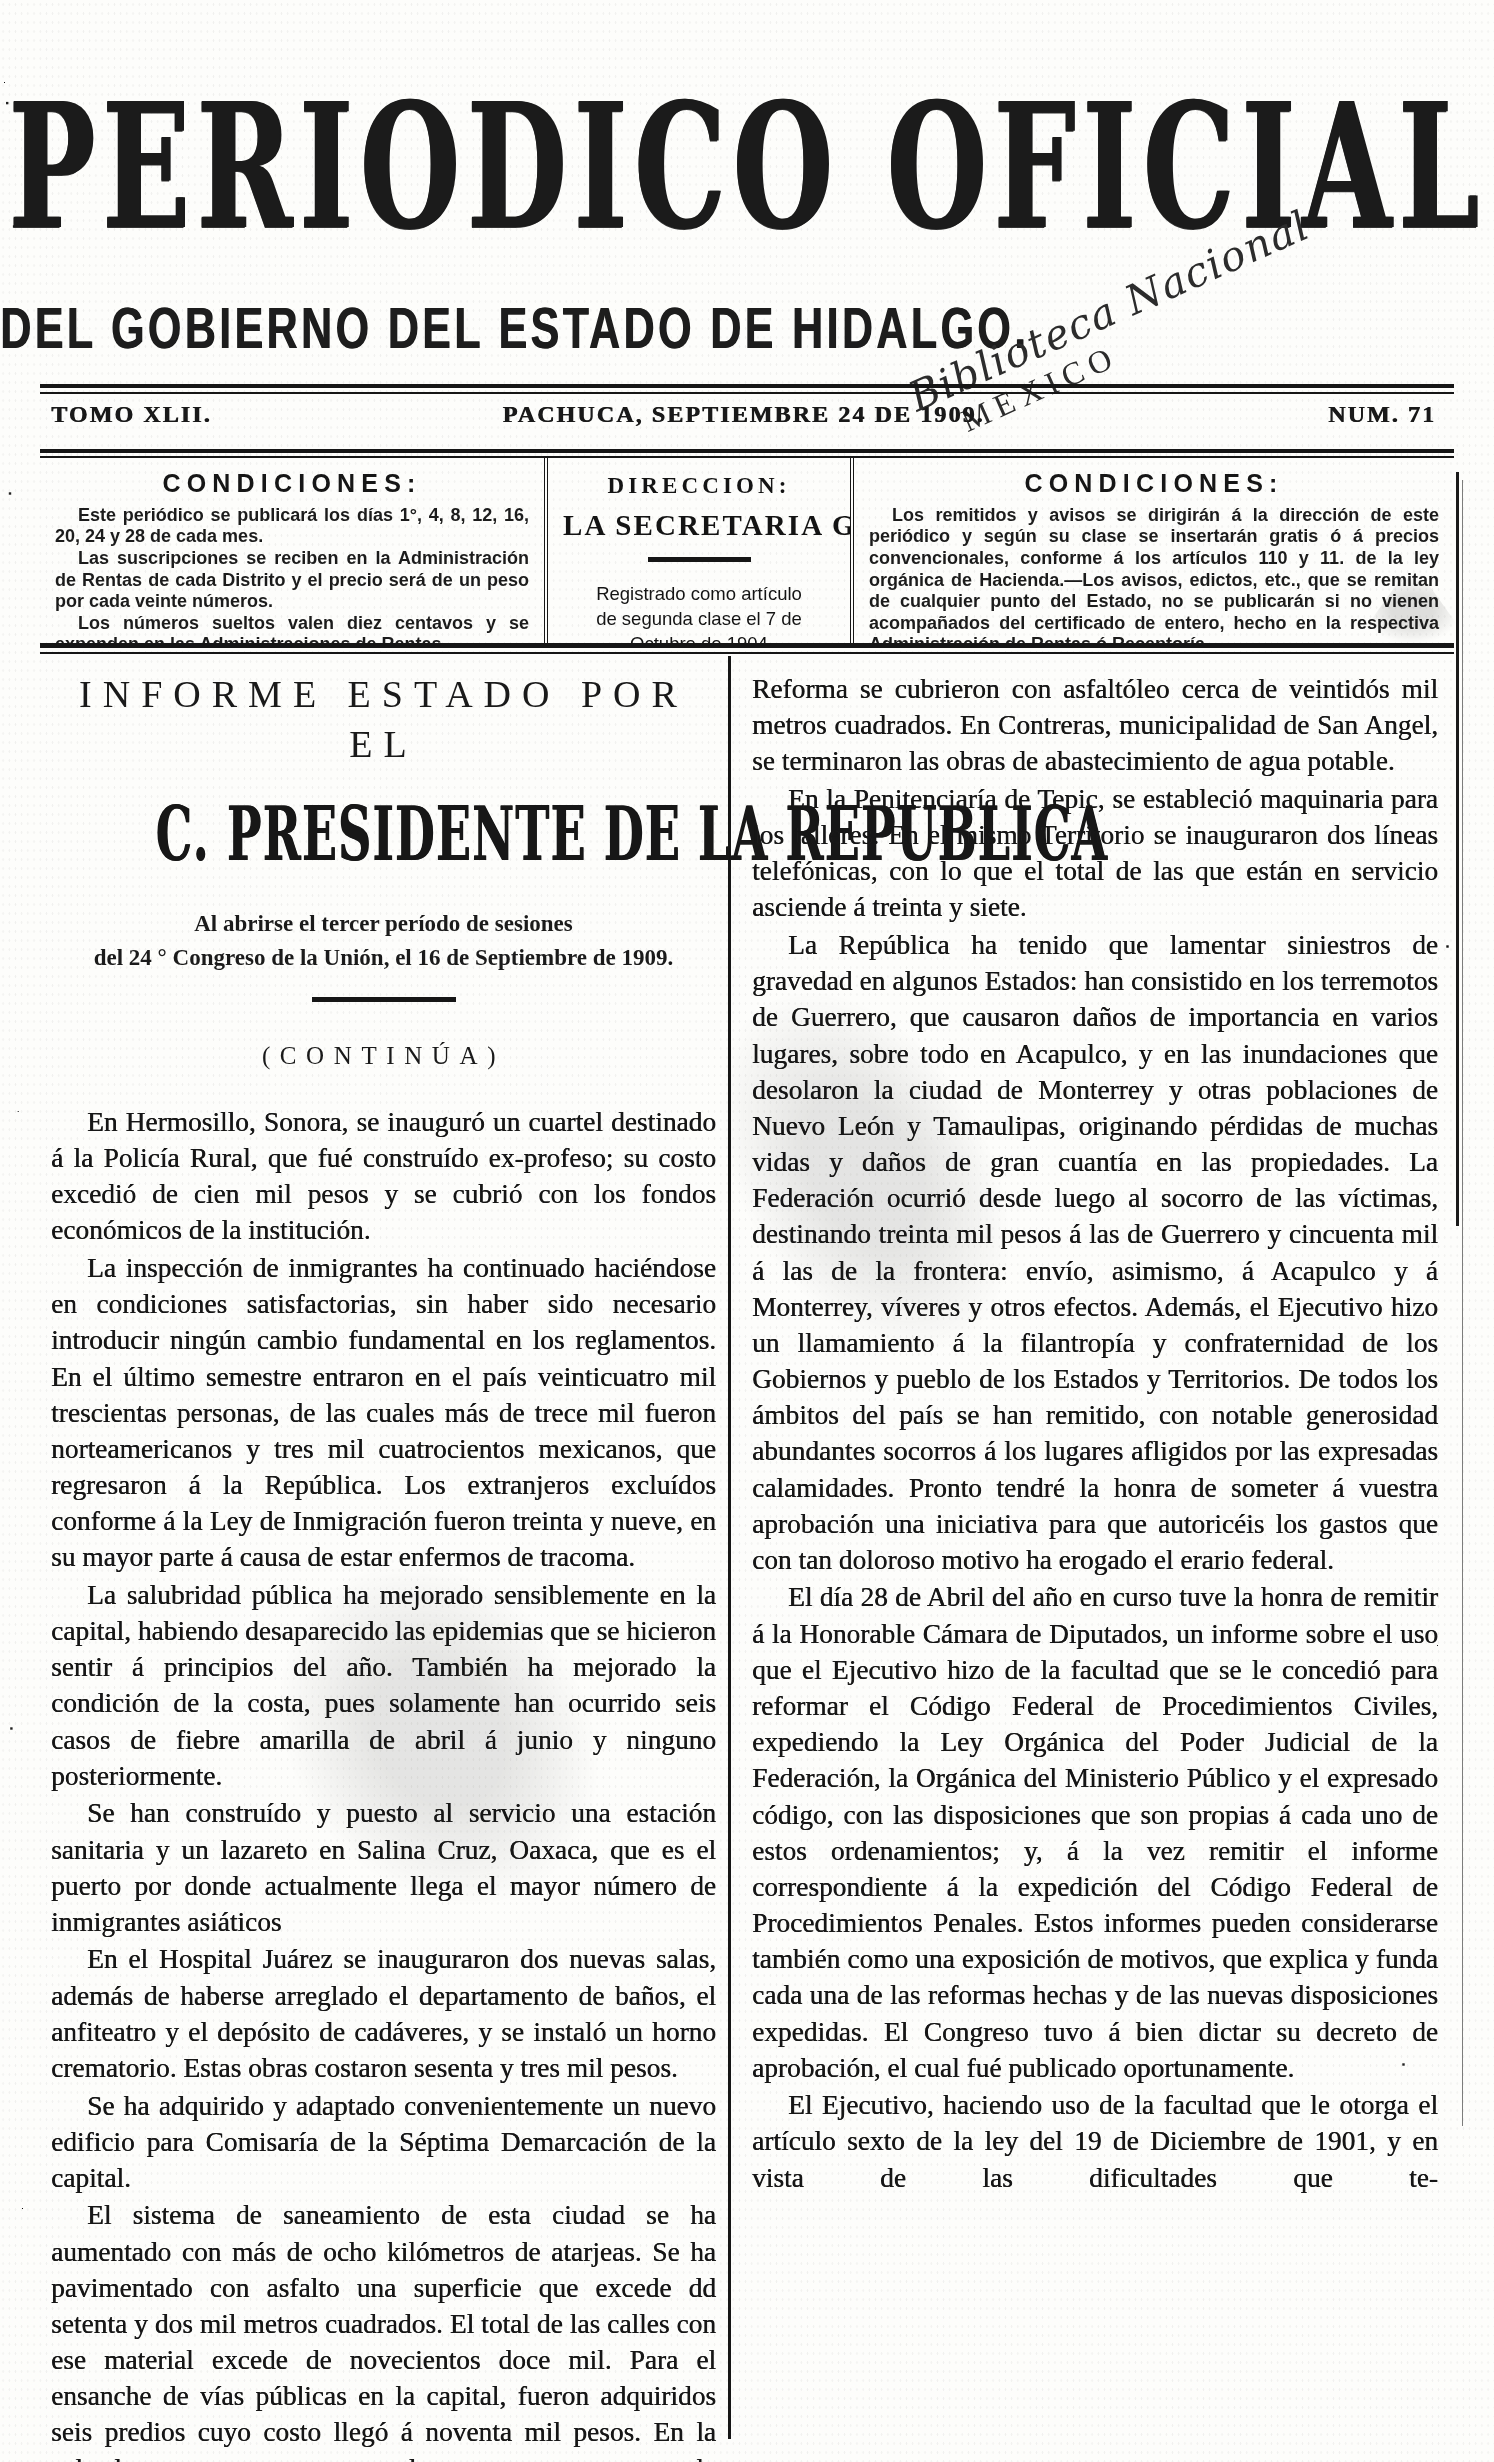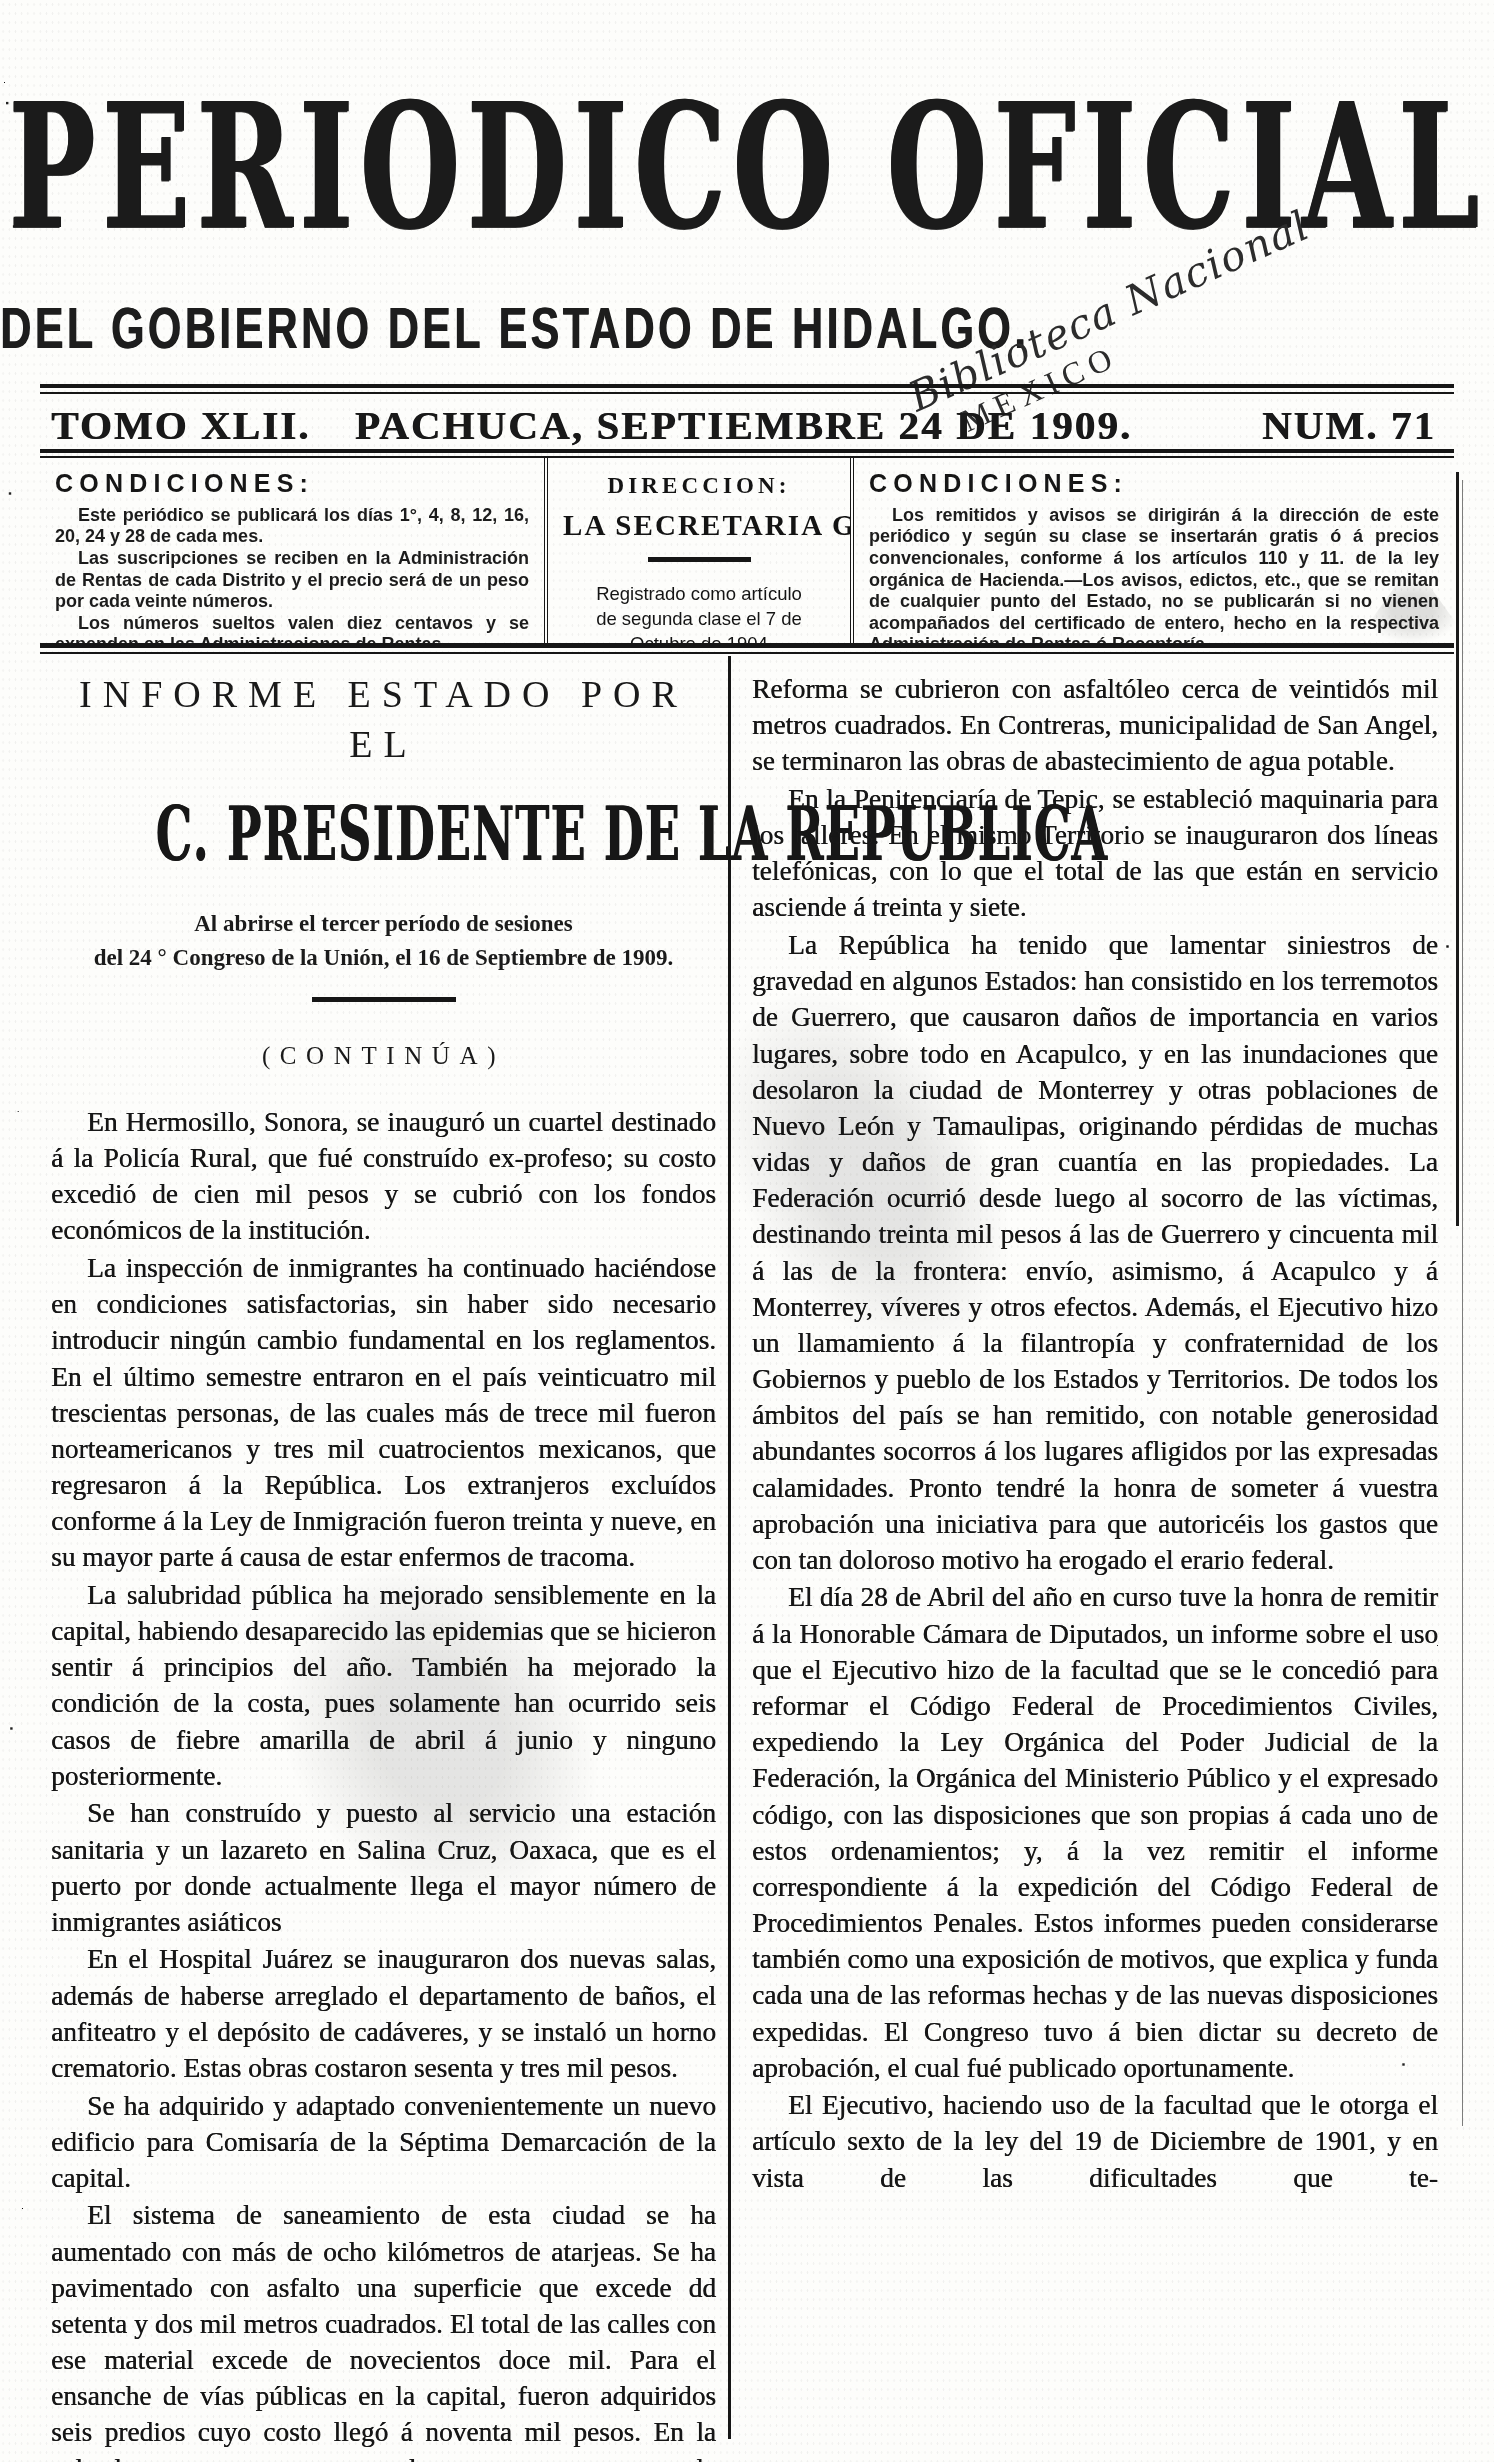--- a/index.html
+++ b/index.html
@@ -52,37 +52,37 @@
   
   .rule { position:absolute; left:40px; width:1414px; border-top:4.8px solid #161616; border-bottom:2.1px solid #161616; height:10.3px; }
   .rule-1 { top:384px; }
   .rule-2 { top:449px; height:9px; border-top-width:4.1px; }
   .rule-3 { top:643px; height:11px; border-top-width:5.5px; border-bottom-width:2.7px; }
   
   .dateline {
     position:absolute; left:51px; top:401px; width:1385px;
     display:flex; align-items:baseline;
     font-family:"Liberation Serif", serif; font-weight:bold;
-    font-size:41px; letter-spacing:2.1px; color:#191919;
+    font-size:24px; letter-spacing:2.1px; color:#191919;
     text-shadow:0.7px 0 0 #191919;
   }
   .dateline .tomo { flex:0 0 288px; text-align:left; }
   .dateline .place { flex:1 1 auto; text-align:center; }
   .dateline .num { flex:0 0 288px; text-align:right; }
   
   .condbox {
     position:absolute; left:40px; top:458px; width:1414px; height:185px;
     display:flex; flex-direction:row; align-items:stretch;
   }
   .cond-cell { padding:11px 15px 5.5px 15px; overflow:hidden; }
   .cond-left  { width:504px; }
   .cond-mid   { width:310px; border-left:4.8px double #161616; border-right:4.8px double #161616; text-align:center; }
   .cond-right { flex:1; }
   .cond-title {
-    text-align:left; font-family:"Liberation Sans", sans-serif; font-weight:bold;
+    text-align:center; font-family:"Liberation Sans", sans-serif; font-weight:bold;
     font-size:25px; letter-spacing:6.2px; margin-bottom:6.9px; color:#161616;
   }
   .cond-text p {
     font-family:"Liberation Sans", sans-serif; font-weight:bold;
     font-size:18px; line-height:1.2; text-align:justify; text-indent:23px;
     color:#1c1c1c;
   }
   .dir-title { font-family:"Liberation Serif", serif; font-weight:bold; font-size:23px; letter-spacing:4.1px; margin-top:4.1px; }
   .dir-sub   { font-family:"Liberation Serif", serif; font-weight:bold; font-size:29px; letter-spacing:2.1px; margin-top:9.6px; white-space:nowrap; }
   .dir-rule  { width:103px; border-top:5.5px solid #161616; margin:15px auto 12.3px auto; }

